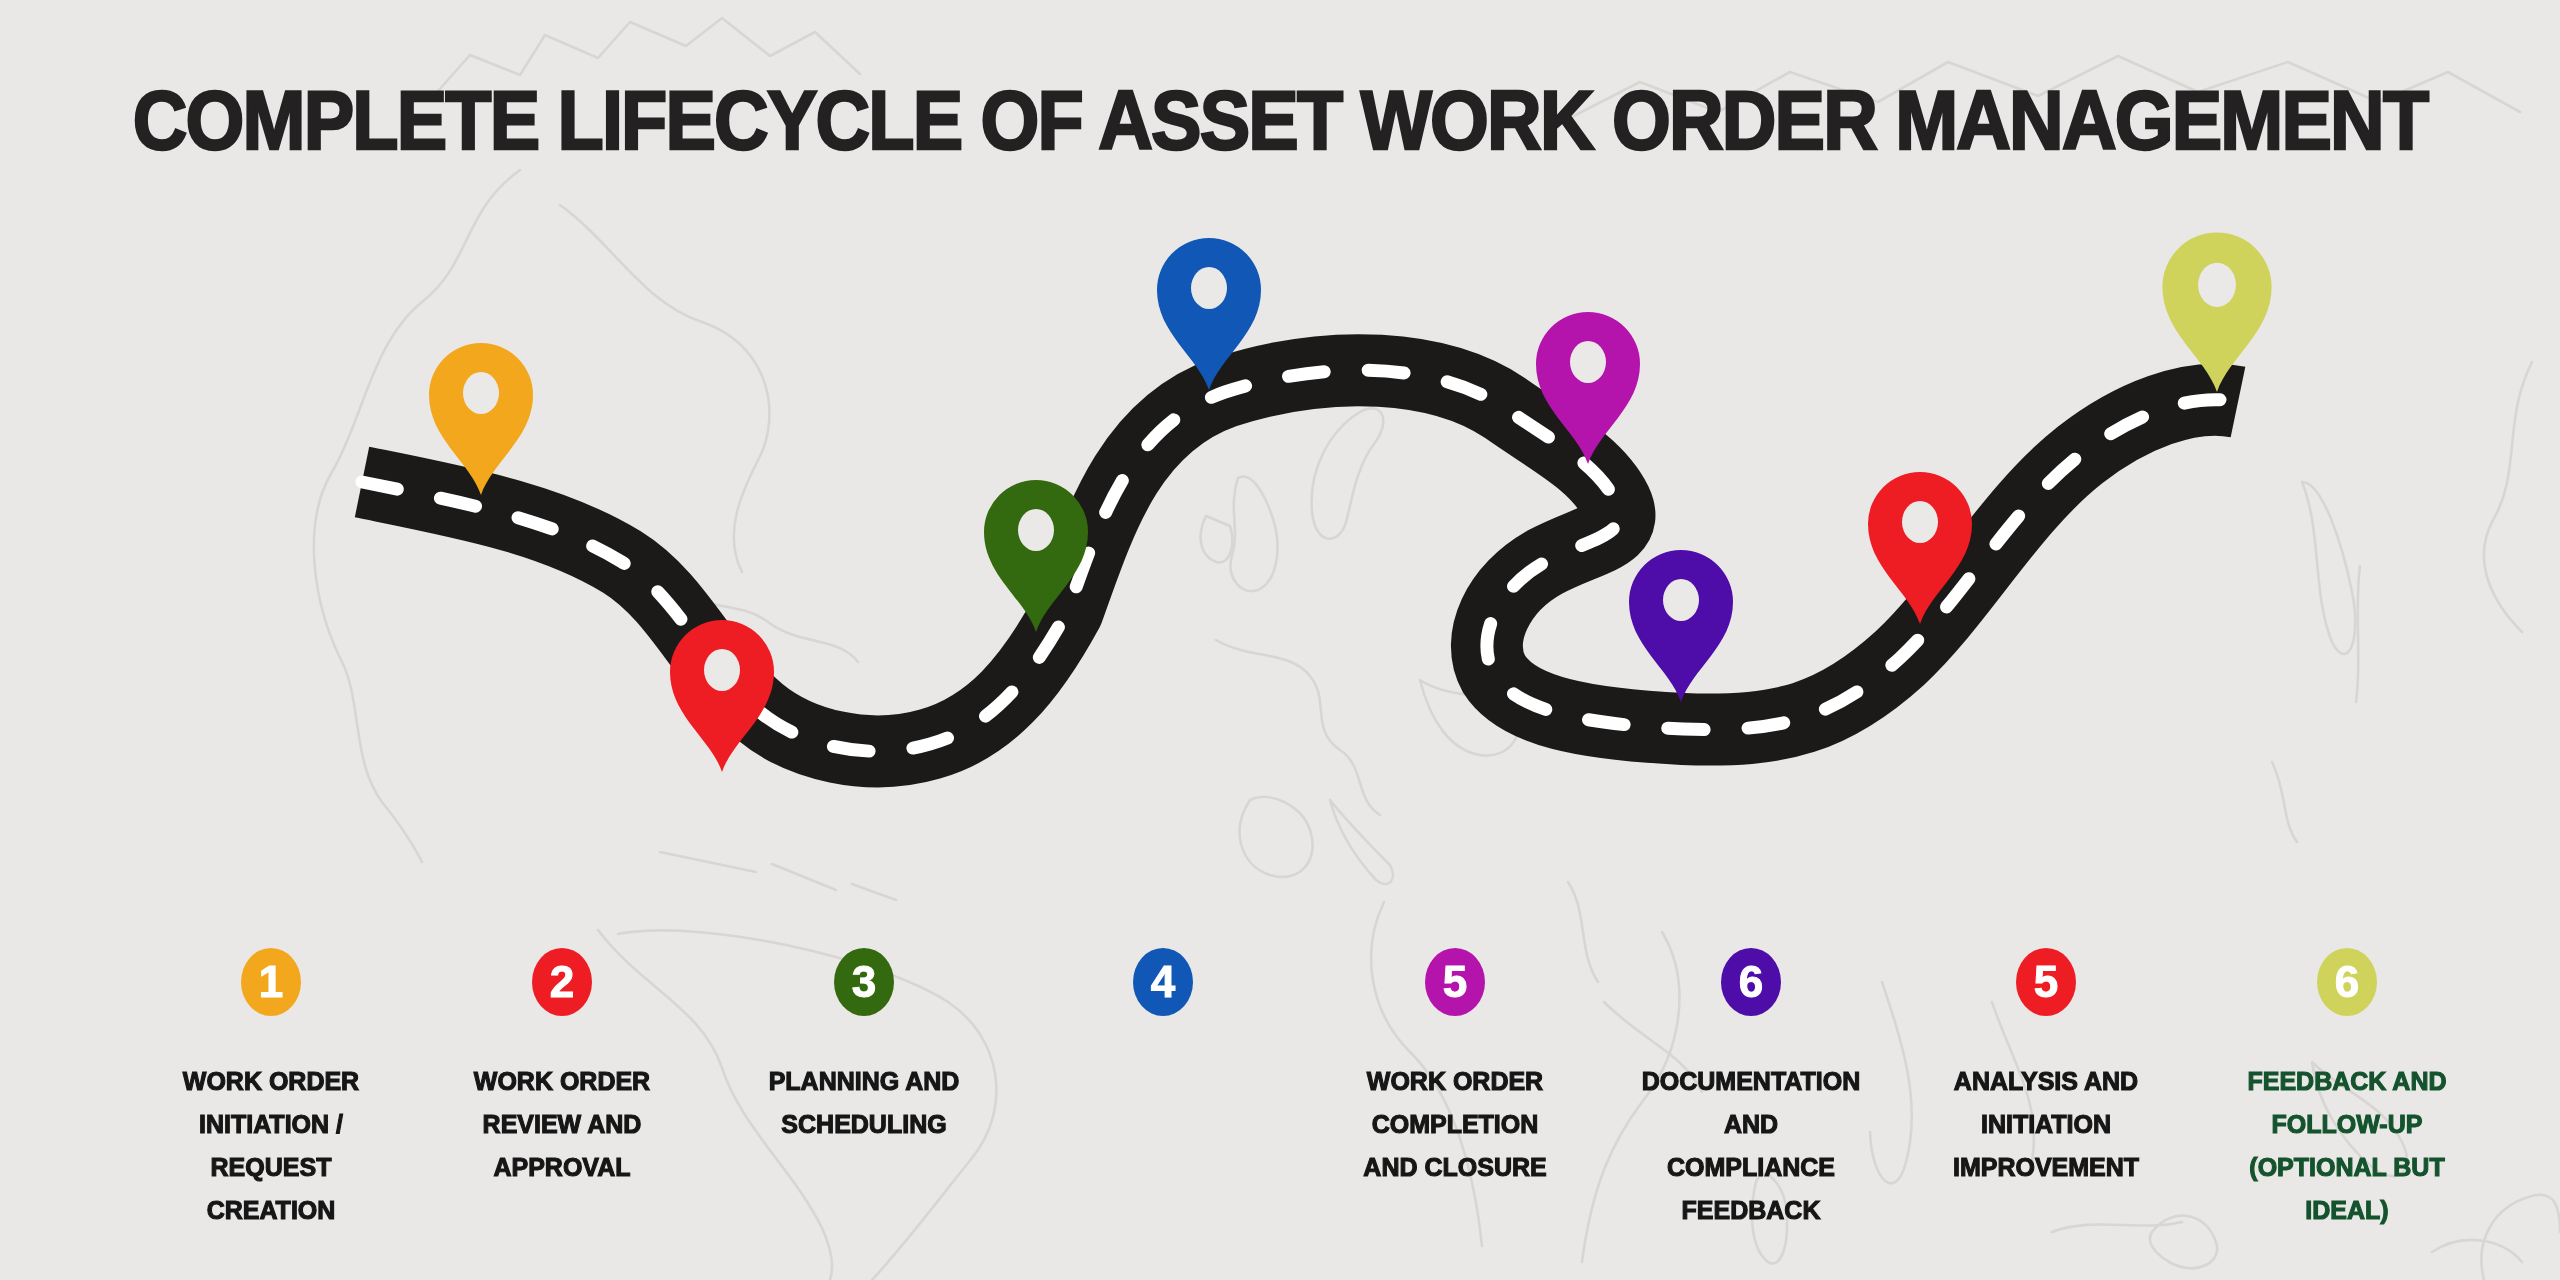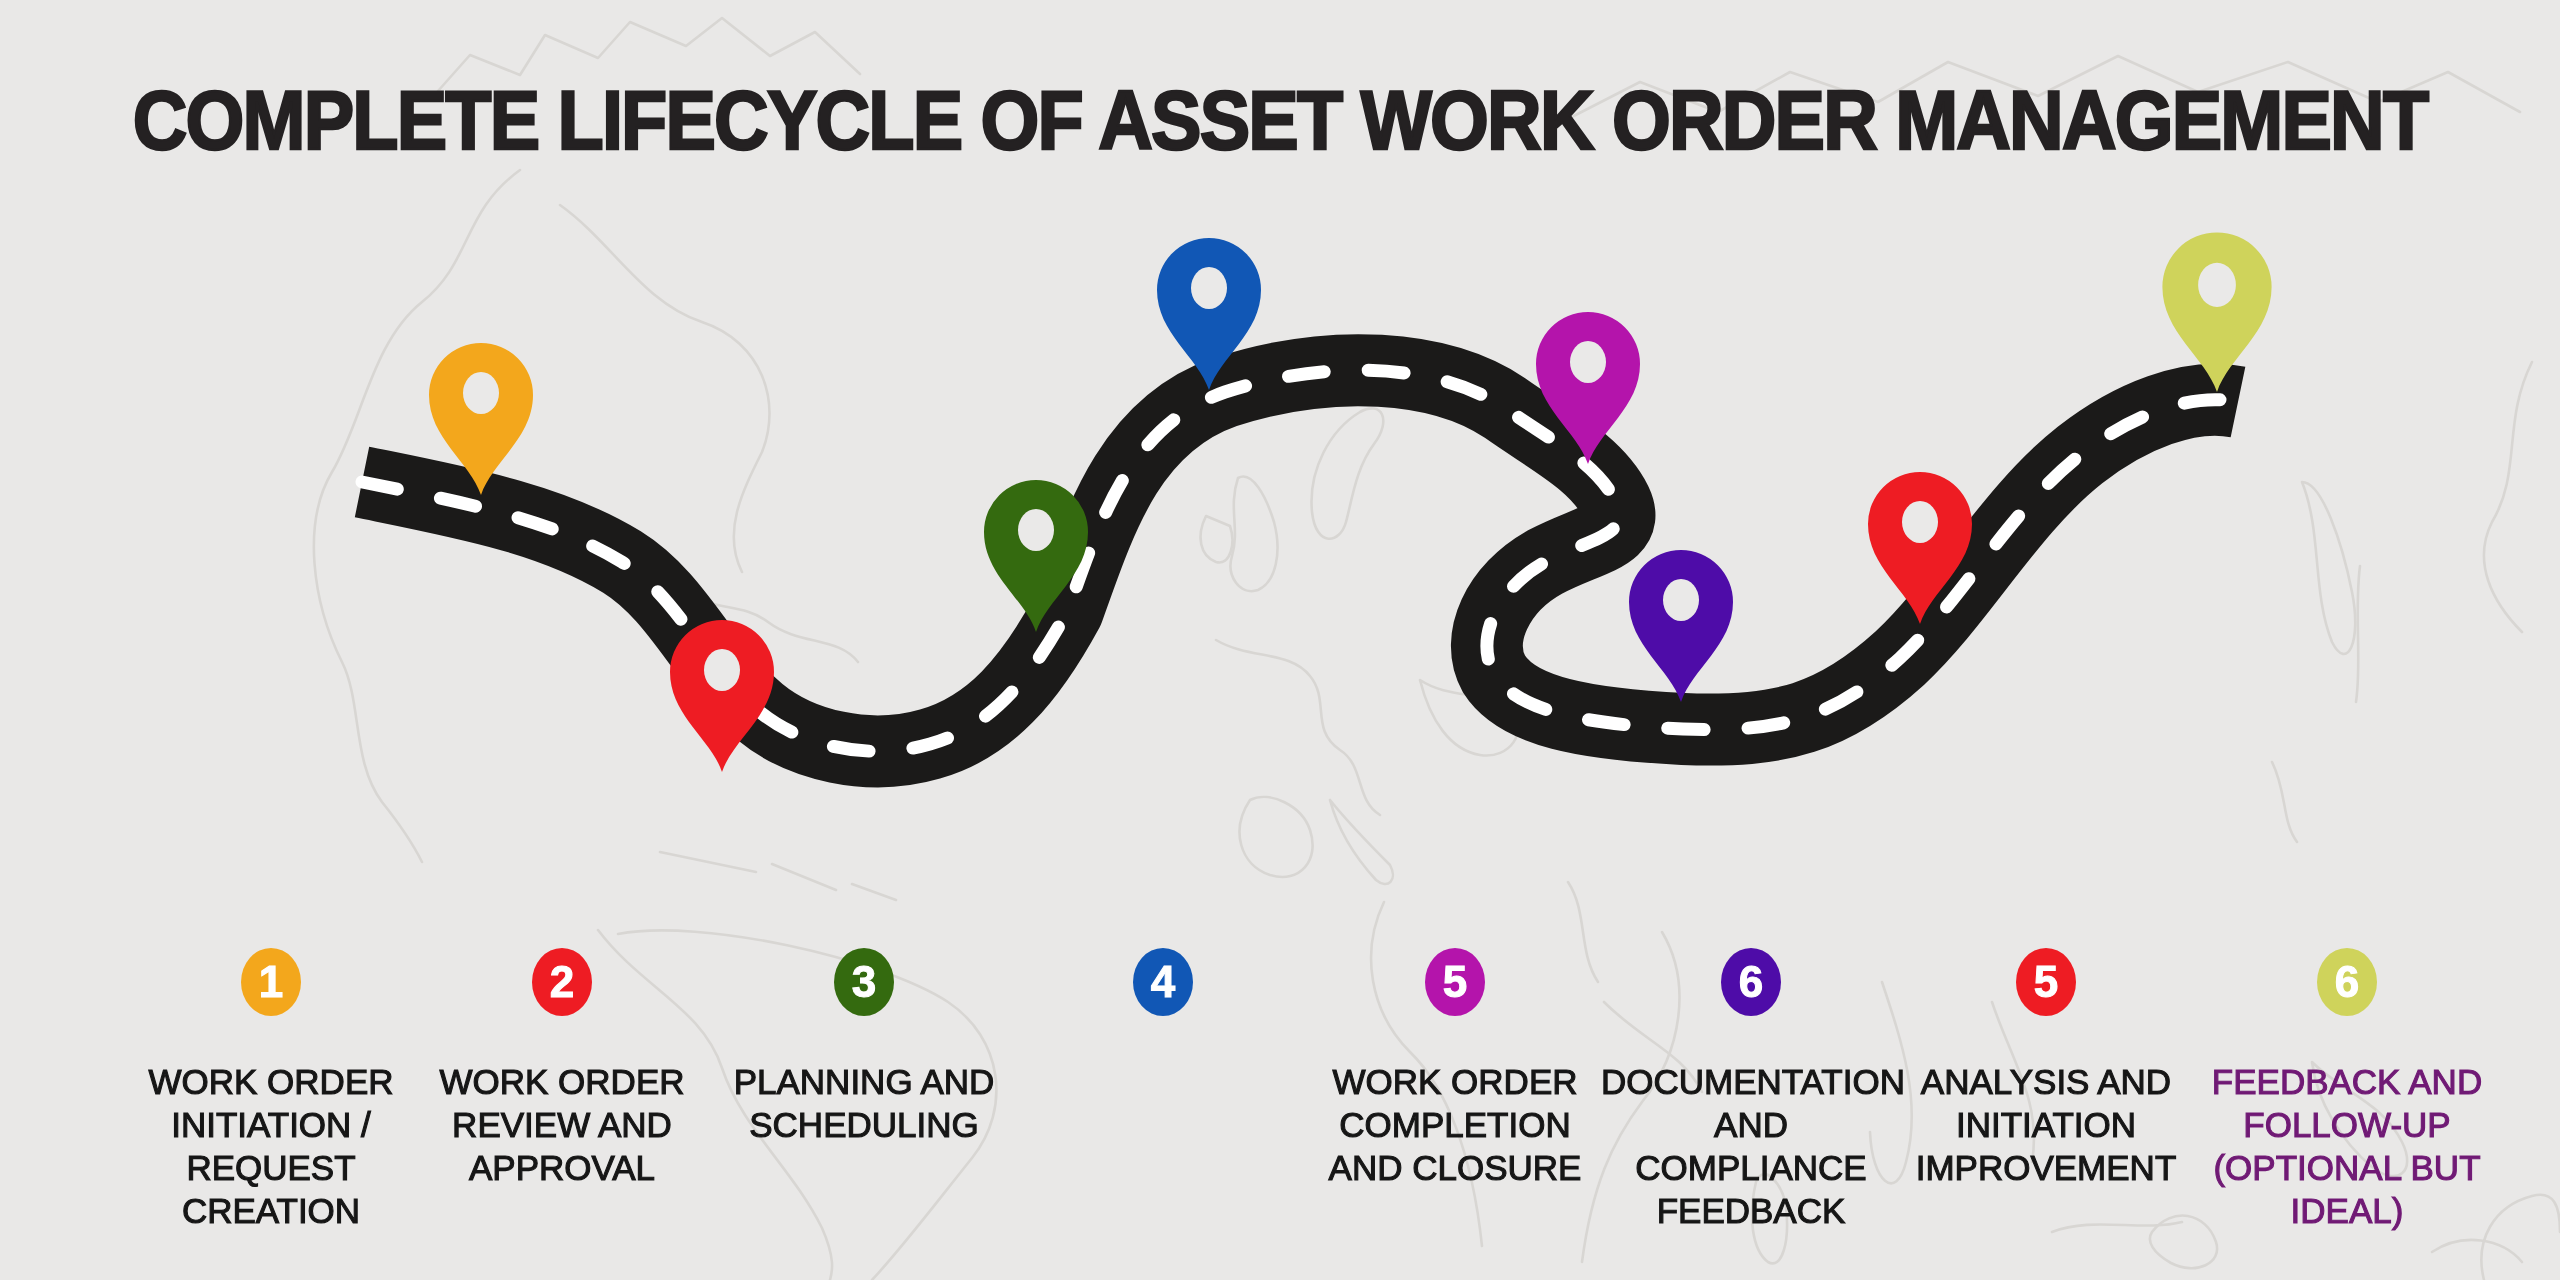--- a/index.html
+++ b/index.html
@@ -27,21 +27,21 @@
   .step{position:absolute;width:300px;text-align:center;}
   .badge{
     width:60px;height:68px;border-radius:50%;margin:0 auto;
     display:flex;align-items:center;justify-content:center;
   }
   .badge span{
     color:#ffffff;font-size:44px;font-weight:bold;line-height:1;
     -webkit-text-stroke:1px currentColor;
   }
   .step-label{
-    margin-top:44px;font-size:35px;font-weight:normal;line-height:43px;
+    margin-top:44px;font-size:25px;font-weight:bold;line-height:43px;
     color:#161616;white-space:pre-line;-webkit-text-stroke:1.1px currentColor;
   }
 </style>
 </head>
 <body>
 
 <div class="canvas" style="background: rgb(233, 232, 231);">
 
   <svg class="scene" viewBox="0 0 2560 1280" aria-hidden="true">
 
@@ -168,20 +168,20 @@
           <span>5</span>
         </div>
       <div class="step-label" style="color: rgb(22, 22, 22);">ANALYSIS AND
 INITIATION
 IMPROVEMENT</div>
     </div>
     <div class="step" style="left:2197px">
       <div class="badge" style="background: rgb(207, 211, 91);">
           <span>6</span>
         </div>
-      <div class="step-label" style="color: #701a75;">FEEDBACK AND
+      <div class="step-label" style="color: #14532d;">FEEDBACK AND
 FOLLOW-UP
 (OPTIONAL BUT
 IDEAL)</div>
     </div>
   </div>
 
 </div>
 
 </body></html>

